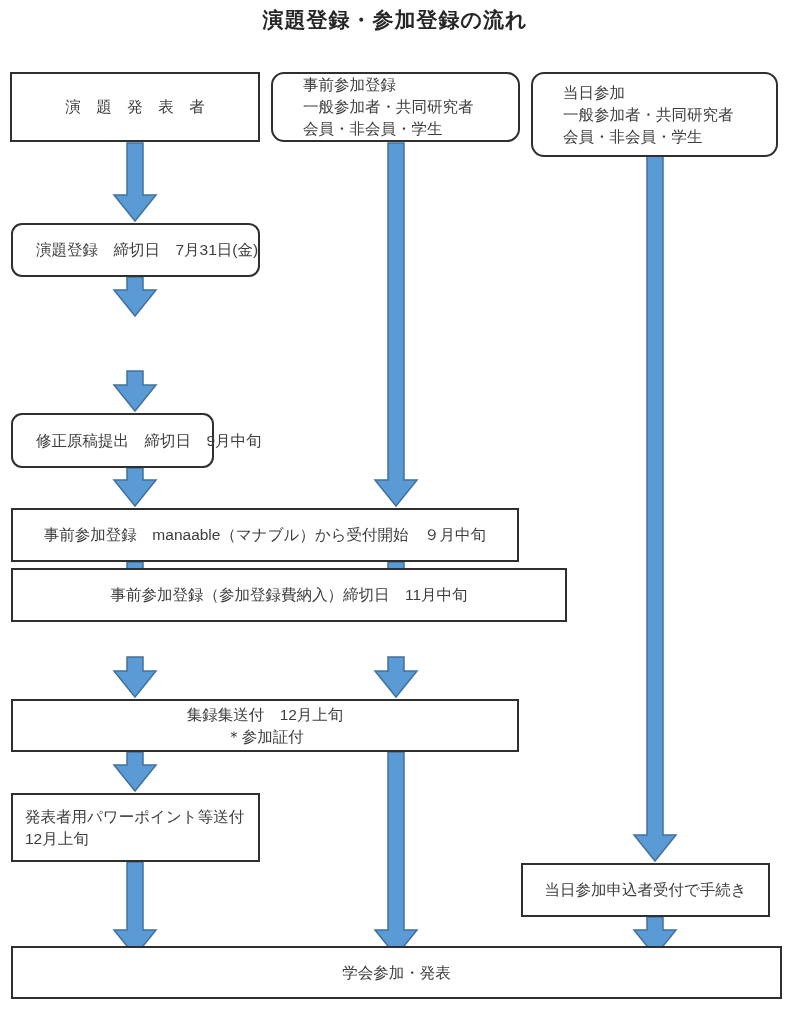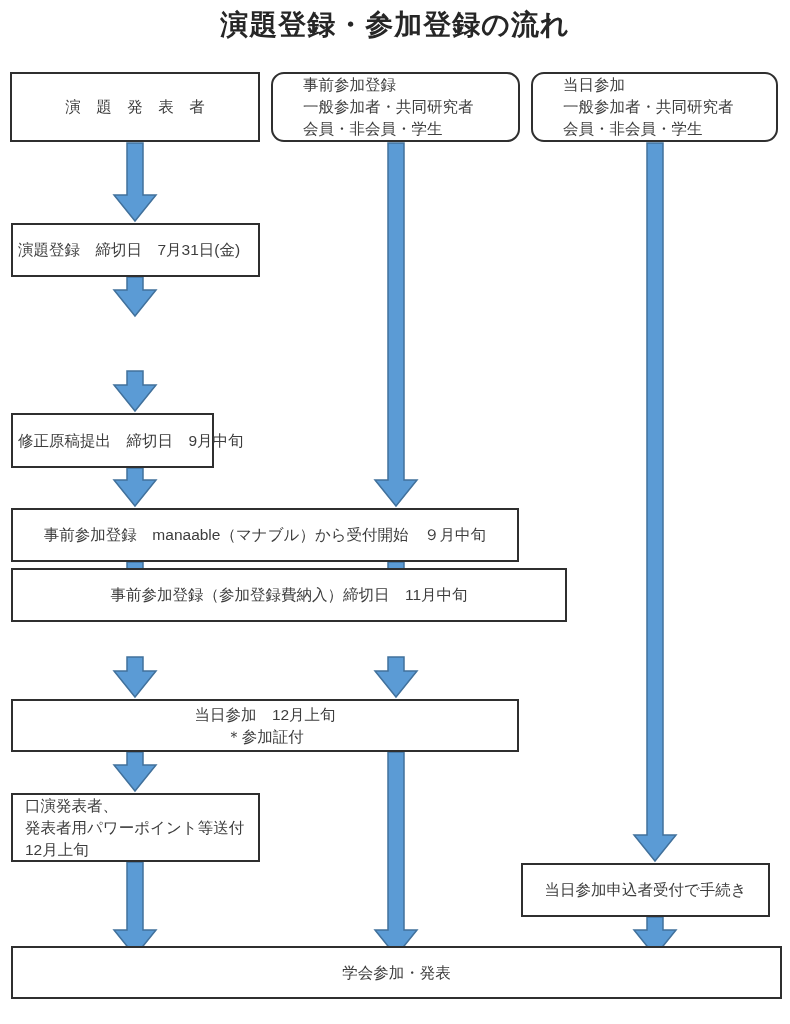--- a/index.html
+++ b/index.html
@@ -11,21 +11,21 @@
   #canvas{
     position:relative;
     width:790px;height:1024px;
     background:#ffffff;
     overflow:hidden;
     color:var(--text);
   }
   #page-title{
     position:absolute;left:0;top:6px;width:100%;
     text-align:center;
-    font-size:28px;font-weight:700;color:#262626;
+    font-size:21px;font-weight:700;color:#262626;
     letter-spacing:1px;
   }
   #arrow-layer{
     position:absolute;left:0;top:0;width:790px;height:1024px;
     pointer-events:none;
   }
   .box{
     position:absolute;
     box-sizing:border-box;
     background:#ffffff;
@@ -33,21 +33,22 @@
     font-size:15.5px;
     line-height:22px;
     color:var(--text);
     white-space:nowrap;
   }
   .box.center{
     display:flex;align-items:center;justify-content:center;text-align:center;
   }
   .box.left1{
     display:flex;align-items:center;justify-content:flex-start;
-    padding-left:5px;
+    padding-left:23px;
+    border-radius:11px;
   }
   .box.multi{
     display:flex;flex-direction:column;justify-content:center;
     text-align:left;
   }
   .box.multi.center-lines{
     text-align:center;
   }
   .pad30{padding-left:30px;border-radius:13px;}
   .pad12{padding-left:12px;}
@@ -79,21 +80,21 @@
   <div class="box center" style="left:10px;top:72px;width:250px;height:70px;">
     <span>演　題　発　表　者</span>
   </div>
 
   <div class="box multi pad30" style="left:271px;top:72px;width:249px;height:70px;">
     <div>事前参加登録</div>
     <div>一般参加者・共同研究者</div>
     <div>会員・非会員・学生</div>
   </div>
 
-  <div class="box multi pad30" style="left:531px;top:72px;width:247px;height:70px;">
+  <div class="box multi pad30" style="left:531px;top:72px;width:247px;height:85px;">
     <div>当日参加</div>
     <div>一般参加者・共同研究者</div>
     <div>会員・非会員・学生</div>
   </div>
 
   <div class="box left1" style="left:11px;top:223px;width:249px;height:54px;">
     <span>演題登録　締切日　7月31日(金)</span>
   </div>
 
 
@@ -103,26 +104,25 @@
 
   <div class="box center" style="left:11px;top:508px;width:508px;height:54px;">
     <span>事前参加登録　manaable（マナブル）から受付開始　９月中旬</span>
   </div>
 
   <div class="box center" style="left:11px;top:568px;width:556px;height:54px;">
     <span>事前参加登録（参加登録費納入）締切日　11月中旬</span>
   </div>
 
   <div class="box multi center-lines" style="left:11px;top:699px;width:508px;height:53px;">
-    <div>当日参加　12月上旬</div>
+    <div>集録集送付　12月上旬</div>
     <div>＊参加証付</div>
   </div>
 
   <div class="box multi pad12" style="left:11px;top:793px;width:249px;height:69px;">
-    <div>口演発表者、</div>
     <div>発表者用パワーポイント等送付</div>
     <div>12月上旬</div>
   </div>
 
   <div class="box center" style="left:521px;top:863px;width:249px;height:54px;">
     <span>当日参加申込者受付で手続き</span>
   </div>
 
   <div class="box center" style="left:11px;top:946px;width:771px;height:53px;">
     <span>学会参加・発表</span>

